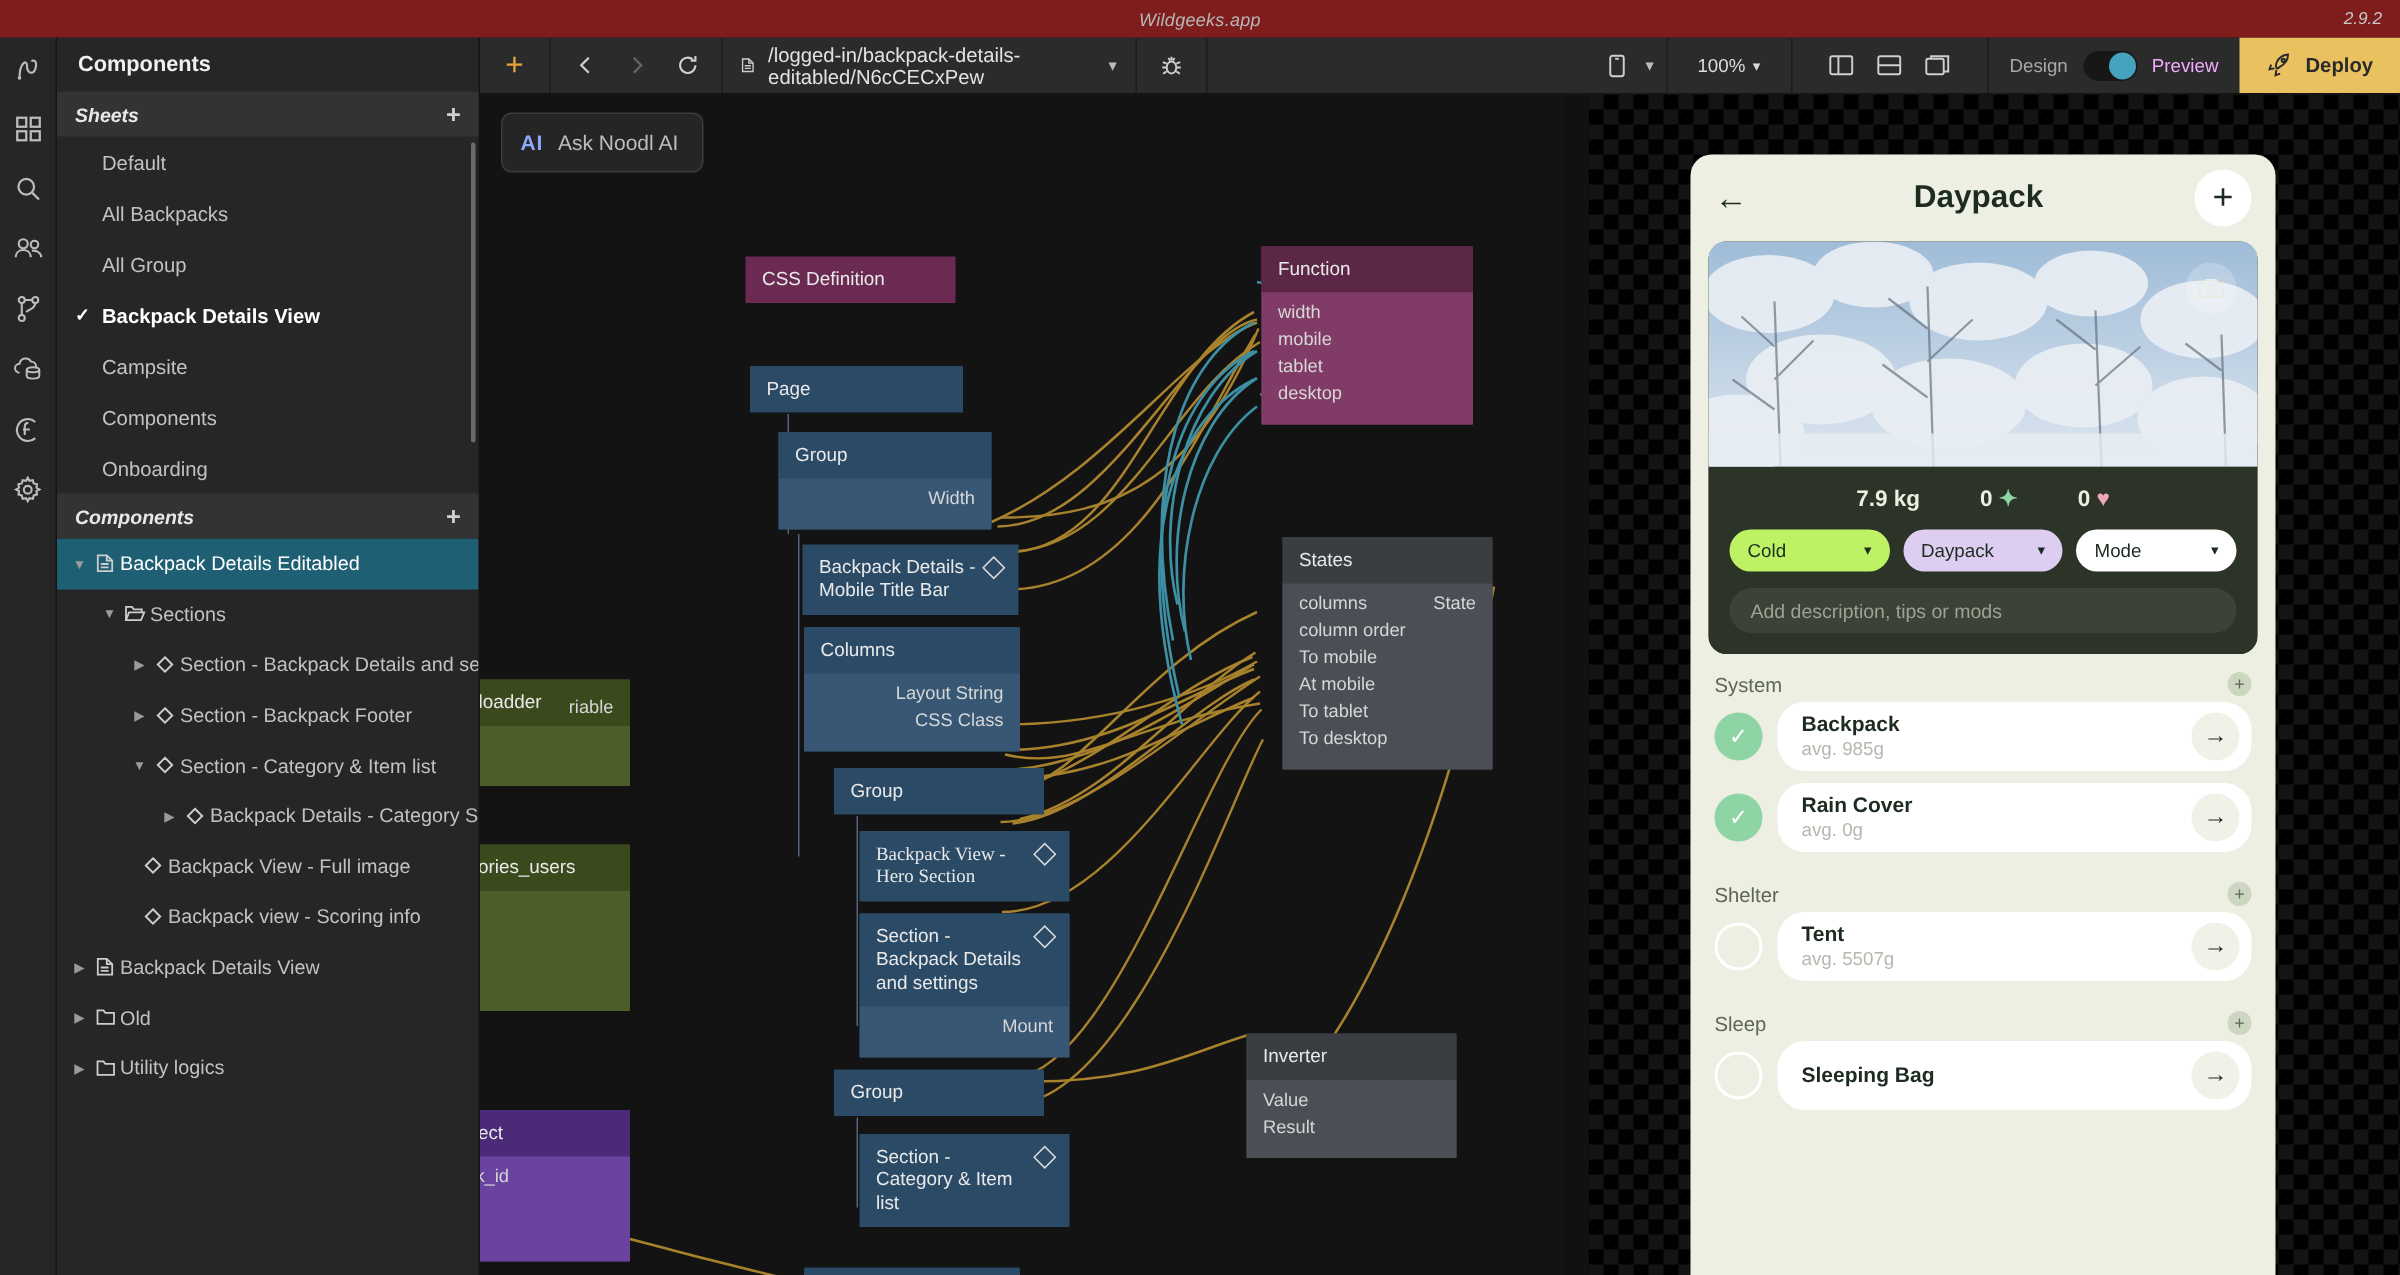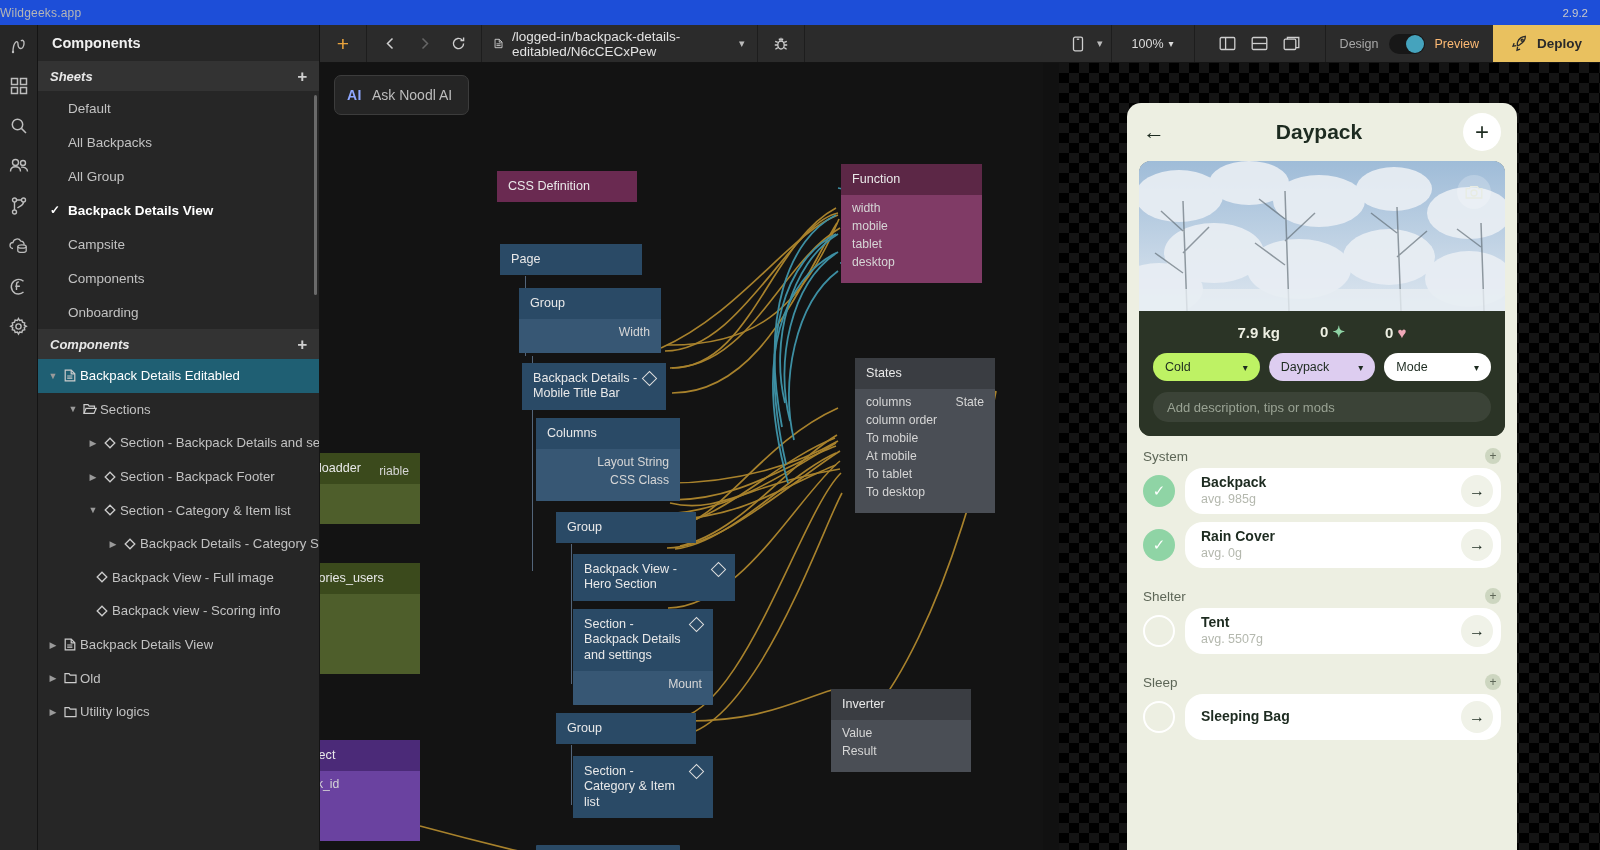--- a/index.html
+++ b/index.html
@@ -1,21 +1,21 @@
 <!DOCTYPE html>
 <html><head>
 <meta charset="utf-8">
 <style>
   * { box-sizing: border-box; margin:0; padding:0; }
   html,body { width:1600px; height:850px; overflow:hidden; background:#1a1a1a;
     font-family:"Liberation Sans", sans-serif; }
 
   
-  .titlebar { height:25px; background:#1d4ed8; display:flex; align-items:center;
-    position:relative; }
+  .titlebar { height:25px; background:#7f1d1d; display:flex; align-items:center;
+    justify-content:center; position:relative;font-style:italic; }
   .titlebar .t { color:#b6b6b6; font-size:12px; letter-spacing:.2px; }
   .titlebar .v { position:absolute; right:12px; color:#c9c9c9; font-size:11.5px; }
 
   .body { display:flex; height:825px; }
 
   
   .rail { width:38px; background:#262626; border-right:1px solid #141414;
     display:flex; flex-direction:column; align-items:center; padding-top:8px; gap:14px; }
   .rail .ic { width:26px; height:26px; display:flex; align-items:center; justify-content:center;
     color:#b9b9b9; cursor:pointer; }
@@ -58,21 +58,21 @@
   .tb-plus { color:#e8a33d; font-size:21px; line-height:1; }
   .urlbar { flex:1; display:flex; align-items:center; gap:9px; padding:0 12px;
     border-right:1px solid #1d1d1d; }
   .urlbar .u { color:#e2e2e2; font-size:13.5px; }
   .urlbar .cv { margin-left:auto; color:#bbb; font-size:11px; }
   .zoom { color:#dcdcdc; font-size:12.5px; display:flex; align-items:center; gap:5px; padding:0 12px; }
   .seg { display:flex; align-items:center; gap:2px; padding:0 10px; }
   .dp { display:flex; align-items:center; gap:10px; padding:0 14px; }
   .dp .lab { font-size:12.5px; }
   .dp .design { color:#a8a8a8; }
-  .dp .preview { color:#fdba74; }
+  .dp .preview { color:#f0abfc; }
   .toggle { width:36px; height:20px; border-radius:10px; background:#171717;
     position:relative; cursor:pointer; }
   .toggle .kn { position:absolute; right:1px; top:1px; width:18px; height:18px;
     border-radius:50%; background:#45a3bd; }
   .deploy { background:#e9c15f; color:#2a2a2a; display:flex; align-items:center; gap:8px;
     padding:0 18px; font-size:13.5px; font-weight:bold; cursor:pointer; }
 
   
   .work { flex:1; display:flex; position:relative; overflow:hidden;gap:16px; }
   .canvas { width:723px; background:#131313; position:relative; overflow:hidden; }
@@ -551,41 +551,41 @@
         <div class="grpline" style="left:205px; top:213px; height:80px;"></div>
 
         <div class="node n-blue" style="left:199px; top:225px; width:142px;">
           <div class="hd">Group</div>
           <div class="bd">
             <div class="p r">Width</div>
           </div>
         </div>
         <div class="grpline" style="left:212px; top:293px; height:215px;"></div>
 
-        <div class="node n-blue" style="left:202px; top:300px; width:144px;">
+        <div class="node n-blue" style="left:215px; top:300px; width:144px;">
           <div class="hd">
             <span>Backpack Details - Mobile Title Bar</span>
             <span class="dia"></span>
           </div>
         </div>
 
         <div class="node n-blue" style="left:216px; top:355px; width:144px;">
           <div class="hd">Columns</div>
           <div class="bd">
             <div class="p r">Layout String</div>
             <div class="p r">CSS Class</div>
           </div>
         </div>
 
         <div class="node n-blue" style="left:236px; top:449px; width:140px;">
           <div class="hd">Group</div>
         </div>
         <div class="grpline" style="left:251px; top:481px; height:140px;"></div>
 
-        <div class="node n-blue" style="left:253px; top:491px; width:162px;">
+        <div class="node n-blue" style="left:253px; top:491px; width:140px;font-family:Liberation Serif, serif;">
           <div class="hd">
             <span>Backpack View - Hero Section</span>
             <span class="dia"></span>
           </div>
         </div>
 
         <div class="node n-blue" style="left:253px; top:546px; width:140px;">
           <div class="hd">
             <span>Section - Backpack Details and settings</span>
             <span class="dia"></span>

